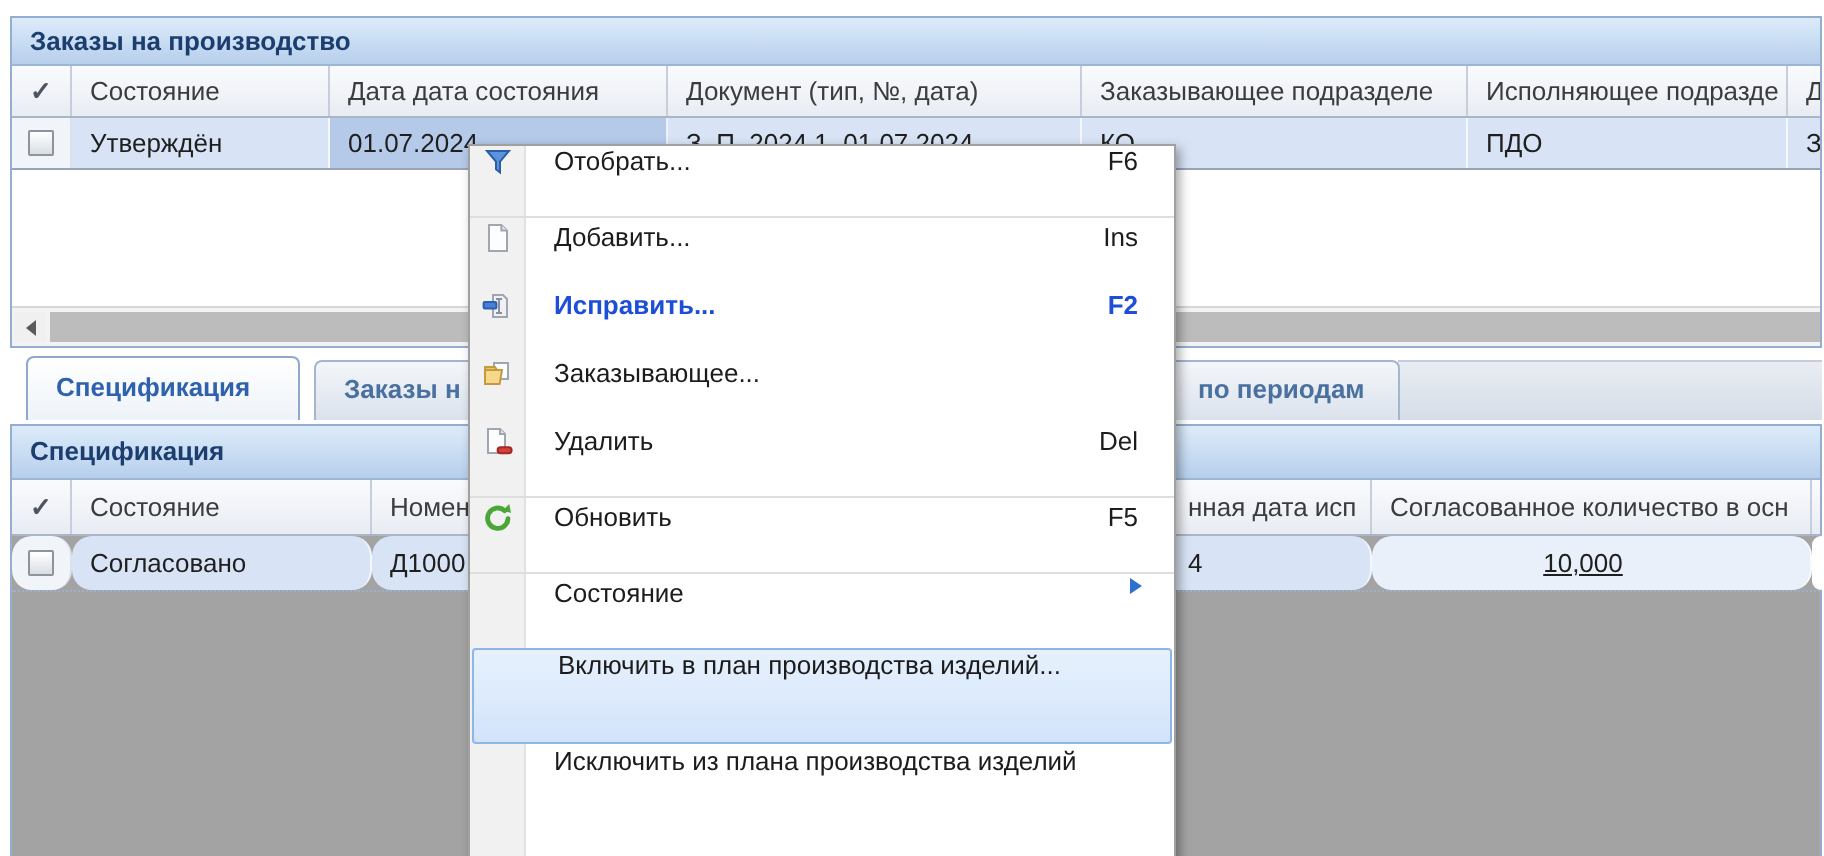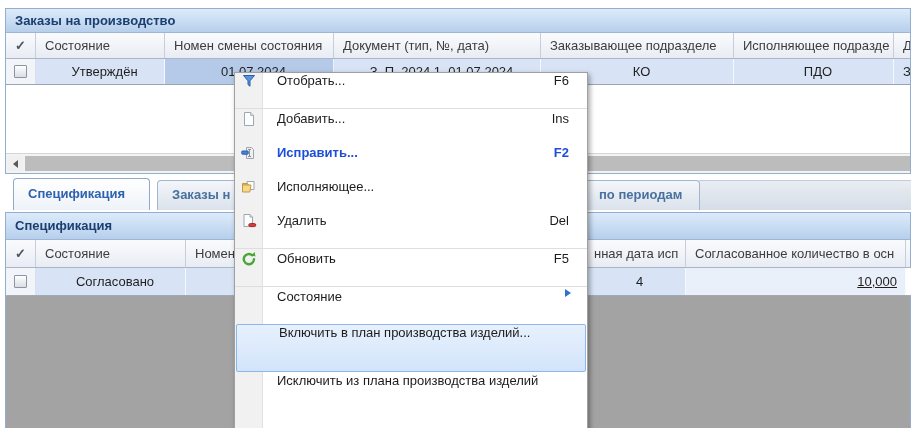--- a/index.html
+++ b/index.html
@@ -22,26 +22,26 @@
   .bottom-panel .grid-header { height:28px; }
   .gh-cell { border-right:1px solid #c7cedb; padding:0 0 0 9px; line-height:25px; color:#3c3c3c;
              overflow:hidden; white-space:pre; flex:0 0 auto; }
   .bottom-panel .gh-cell { line-height:27px; }
   .gh-check { text-align:center; padding:0; color:#4f5560; font-weight:bold; }
 
   .grid-row { display:flex; height:26px; border-bottom:1px dotted #8fa5c5; }
   .bottom-panel .grid-row { height:28px; border-bottom:1px dotted #9db1cd; }
   .gr-cell { flex:0 0 auto; padding:0 0 0 9px; line-height:25px; color:#1f1f1f;
              background:#d8e4f5; border-right:1px solid rgba(255,255,255,.75);
-             overflow:hidden; white-space:pre;text-align:center; }
-  .bottom-panel .gr-cell { line-height:27px; }
+             overflow:hidden; white-space:pre; }
+  .bottom-panel .gr-cell { line-height:27px;border-radius:10px; }
   .gr-check { background:#f1f4f8; border-right:1px solid #dbe1ea; display:flex;
               align-items:center; justify-content:center; padding:0; }
   .cell-focused { background:#b5cae9; }
-  .cell-qty { background:#e9f0fa; text-align:right; padding:0 8px 0 0;text-decoration:underline; }
+  .cell-qty { background:#e9f0fa; text-align:center; padding:0 8px 0 0;text-decoration:underline; }
   .cell-pad33 { padding-left:33px; }
   .cell-last { flex:1 1 auto !important; border-right:none; }
 
   
   .t1{width:30px} .t2{width:129px} .t3{width:169px} .t4{width:207px} .t5{width:193px} .t6{width:160px}
   
   .b1{width:30px} .b2{width:150px} .b3{width:375px} .b4{width:125px} .b5{width:220px}
 
   .grid-fill { background:#fff; }
   .top-panel .grid-fill { height:68px; }
@@ -93,21 +93,21 @@
 </style>
 </head>
 <body>
 
 <div class="panel top-panel">
   <div class="panel-title">Заказы на производство</div>
 
   <div class="grid-header">
     <div class="gh-cell gh-check t1"><span>✓</span></div>
     <div class="gh-cell t2">Состояние</div>
-    <div class="gh-cell t3">Номен смены состояния</div>
+    <div class="gh-cell t3">Дата дата состояния</div>
     <div class="gh-cell t4">Документ (тип, №, дата)</div>
     <div class="gh-cell t5">Заказывающее подразделе</div>
     <div class="gh-cell t6">Исполняющее подразде</div>
     <div class="gh-cell cell-last">Д</div>
   </div>
 
   <div class="grid-row">
     <div class="gr-cell gr-check t1"><span class="checkbox"></span></div>
     <div class="gr-cell t2">Утверждён</div>
     <div class="gr-cell cell-focused t3">01.07.2024</div>
@@ -198,21 +198,21 @@
   </div>
 
   <div class="menu-item">
     <span class="mi-icon">
       <svg width="16" height="16" viewBox="0 0 16 16">
           <path d="M6 2.5h7v8H6z" fill="#fcfdfe" stroke="#a0a6ad"></path>
           <path d="M1.5 4.5h5l1.3 1.8h-6.3z" fill="#f0c35d" stroke="#c49a3f"></path>
           <path d="M1.5 6h8.5l-1.2 7H1.5z" fill="#f6d88a" stroke="#c49a3f"></path>
         </svg>
     </span>
-    <span class="mi-label">Исполняющее...</span>
+    <span class="mi-label">Заказывающее...</span>
     <span class="mi-shortcut"></span>
   </div>
 
   <div class="menu-item">
     <span class="mi-icon">
       <svg width="16" height="16" viewBox="0 0 16 16">
           <path d="M3 1.5h6l2.5 2.5v9.5H3z" fill="#fcfdfe" stroke="#a0a6ad"></path>
           <path d="M9 1.5v2.5h2.5" fill="#e9ebef" stroke="#a0a6ad"></path>
           <rect x="7.8" y="10.6" width="7" height="3" rx="1.5" fill="#d6403c" stroke="#a32724"></rect>
         </svg>

